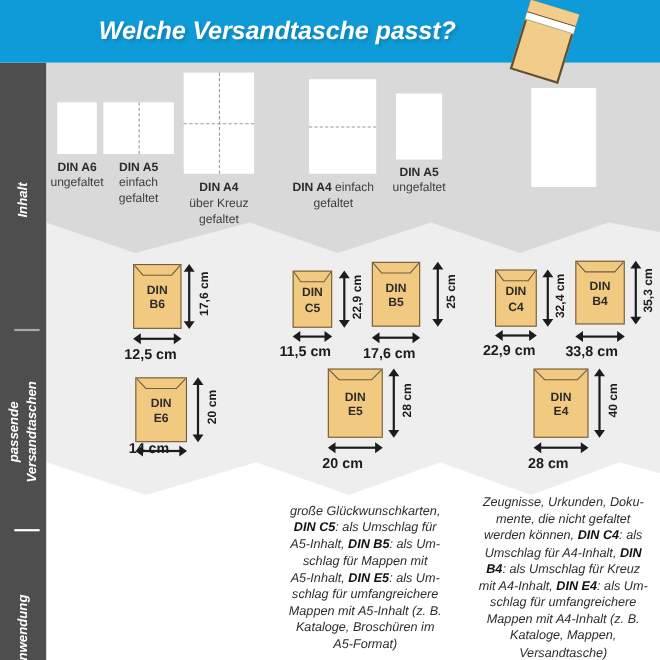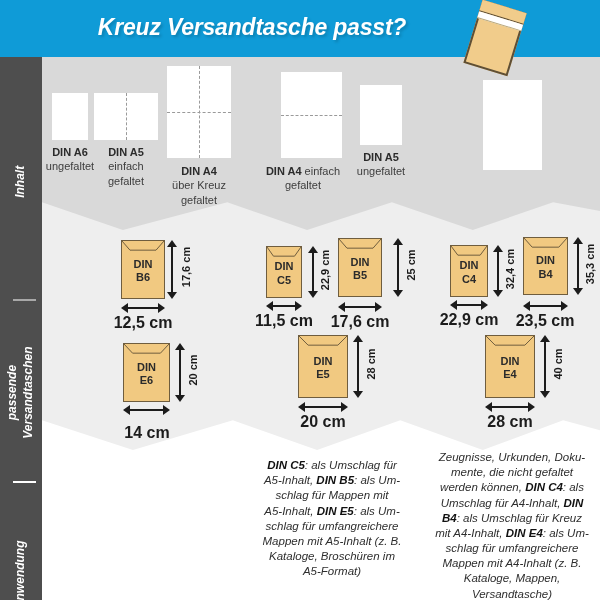--- a/index.html
+++ b/index.html
@@ -52,37 +52,37 @@
   .arr.v{width:12px;}
   .arr.v .ln{left:5px;top:4px;bottom:4px;width:2px;}
   .arr.v .hd.n{top:0;left:1px;width:0;height:0;border-left:5px solid transparent;border-right:5px solid transparent;border-bottom:7px solid #1c1c1c;}
   .arr.v .hd.s{bottom:0;left:1px;width:0;height:0;border-left:5px solid transparent;border-right:5px solid transparent;border-top:7px solid #1c1c1c;}
   .arr.h{height:12px;}
   .arr.h .ln{top:5px;left:4px;right:4px;height:2px;}
   .arr.h .hd.w{left:0;top:1px;width:0;height:0;border-top:5px solid transparent;border-bottom:5px solid transparent;border-right:7px solid #1c1c1c;}
   .arr.h .hd.e{right:0;top:1px;width:0;height:0;border-top:5px solid transparent;border-bottom:5px solid transparent;border-left:7px solid #1c1c1c;}
   .dim-v{position:absolute;width:60px;text-align:center;transform:rotate(-90deg);
          font-size:11px;font-weight:bold;color:#1c1c1c;z-index:6;white-space:nowrap;}
-  .dim-h{position:absolute;text-align:center;font-size:16px;font-weight:bold;color:#1c1c1c;z-index:6;white-space:nowrap;}
+  .dim-h{position:absolute;text-align:left;font-size:13px;font-weight:bold;color:#1c1c1c;z-index:6;white-space:nowrap;}
 
   
   .app-text{position:absolute;z-index:6;text-align:center;font-style:italic;font-size:11.5px;
             line-height:1.32;color:#2e2e2e;white-space:pre-line;}
   .app-text b{color:#111;}
 </style>
 </head>
 <body>
 
 <div class="stage">
 
   <div class="band band1"></div>
   <div class="band band2"></div>
 
   <div class="header">
-    <div class="title">Kreuz Versandtasche passt?</div>
+    <div class="title">Welche Versandtasche passt?</div>
     <div class="hdr-env">
       <div class="envbody"></div>
       <div class="envflap"></div>
       <div class="envstrip"></div>
     </div>
   </div>
 
   <div class="sidebar">
     <div class="side-label" style="top:117px">Inhalt</div>
     <div class="side-divider" style="top:242px;background:#a8a8a8"></div>
@@ -224,21 +224,21 @@
       <i class="ln"></i>
       <i class="hd n"></i>
       <i class="hd s"></i>
     </div>
   <div class="dim-v" style="left:560px;top:258px">35,3 cm</div>
   <div class="arr h" style="left:523px;top:300px;width:45px">
       <i class="ln"></i>
       <i class="hd w"></i>
       <i class="hd e"></i>
     </div>
-  <div class="dim-h" style="left:514px;top:312px;width:62px">23,5 cm</div>
+  <div class="dim-h" style="left:514px;top:312px;width:62px">33,8 cm</div>
 
   <div class="envelope" style="left:123px;top:343px;width:47px;height:59px">
     <svg viewBox="0 0 100 12" preserveAspectRatio="none">
         <path d="M0 0 L19 10 L81 10 L100 0" fill="none" stroke="#6f5d3e" stroke-width="1" vector-effect="non-scaling-stroke"></path>
       </svg>
     <div class="env-label">
         <span>DIN</span>
         <span>E6</span>
       </div>
   </div>
@@ -246,21 +246,21 @@
       <i class="ln"></i>
       <i class="hd n"></i>
       <i class="hd s"></i>
     </div>
   <div class="dim-v" style="left:163px;top:364px">20 cm</div>
   <div class="arr h" style="left:123px;top:404px;width:47px">
       <i class="ln"></i>
       <i class="hd w"></i>
       <i class="hd e"></i>
     </div>
-  <div class="dim-h" style="left:117px;top:424px;width:60px">14 cm</div>
+  <div class="dim-h" style="left:117px;top:400px;width:60px">14 cm</div>
 
   <div class="envelope" style="left:298px;top:335px;width:50px;height:63px">
     <svg viewBox="0 0 100 12" preserveAspectRatio="none">
         <path d="M0 0 L19 10 L81 10 L100 0" fill="none" stroke="#6f5d3e" stroke-width="1" vector-effect="non-scaling-stroke"></path>
       </svg>
     <div class="env-label">
         <span>DIN</span>
         <span>E5</span>
       </div>
   </div>
@@ -292,21 +292,22 @@
       <i class="hd s"></i>
     </div>
   <div class="dim-v" style="left:528px;top:358px">40 cm</div>
   <div class="arr h" style="left:485px;top:401px;width:50px">
       <i class="ln"></i>
       <i class="hd w"></i>
       <i class="hd e"></i>
     </div>
   <div class="dim-h" style="left:480px;top:413px;width:60px">28 cm</div>
 
-  <div class="app-text" style="left:243px;top:458px;width:178px"><b>DIN C5</b><span>: als Umschlag für
+  <div class="app-text" style="left:243px;top:458px;width:178px"><span>große Glückwunschkarten,
+</span><b>DIN C5</b><span>: als Umschlag für
 A5-Inhalt, </span><b>DIN B5</b><span>: als Um-
 schlag für Mappen mit
 A5-Inhalt, </span><b>DIN E5</b><span>: als Um-
 schlag für umfangreichere
 Mappen mit A5-Inhalt (z. B.
 Kataloge, Broschüren im
 A5-Format)</span></div>
   <div class="app-text" style="left:426px;top:450px;width:172px"><span>Zeugnisse, Urkunden, Doku-
 mente, die nicht gefaltet
 werden können, </span><b>DIN C4</b><span>: als

